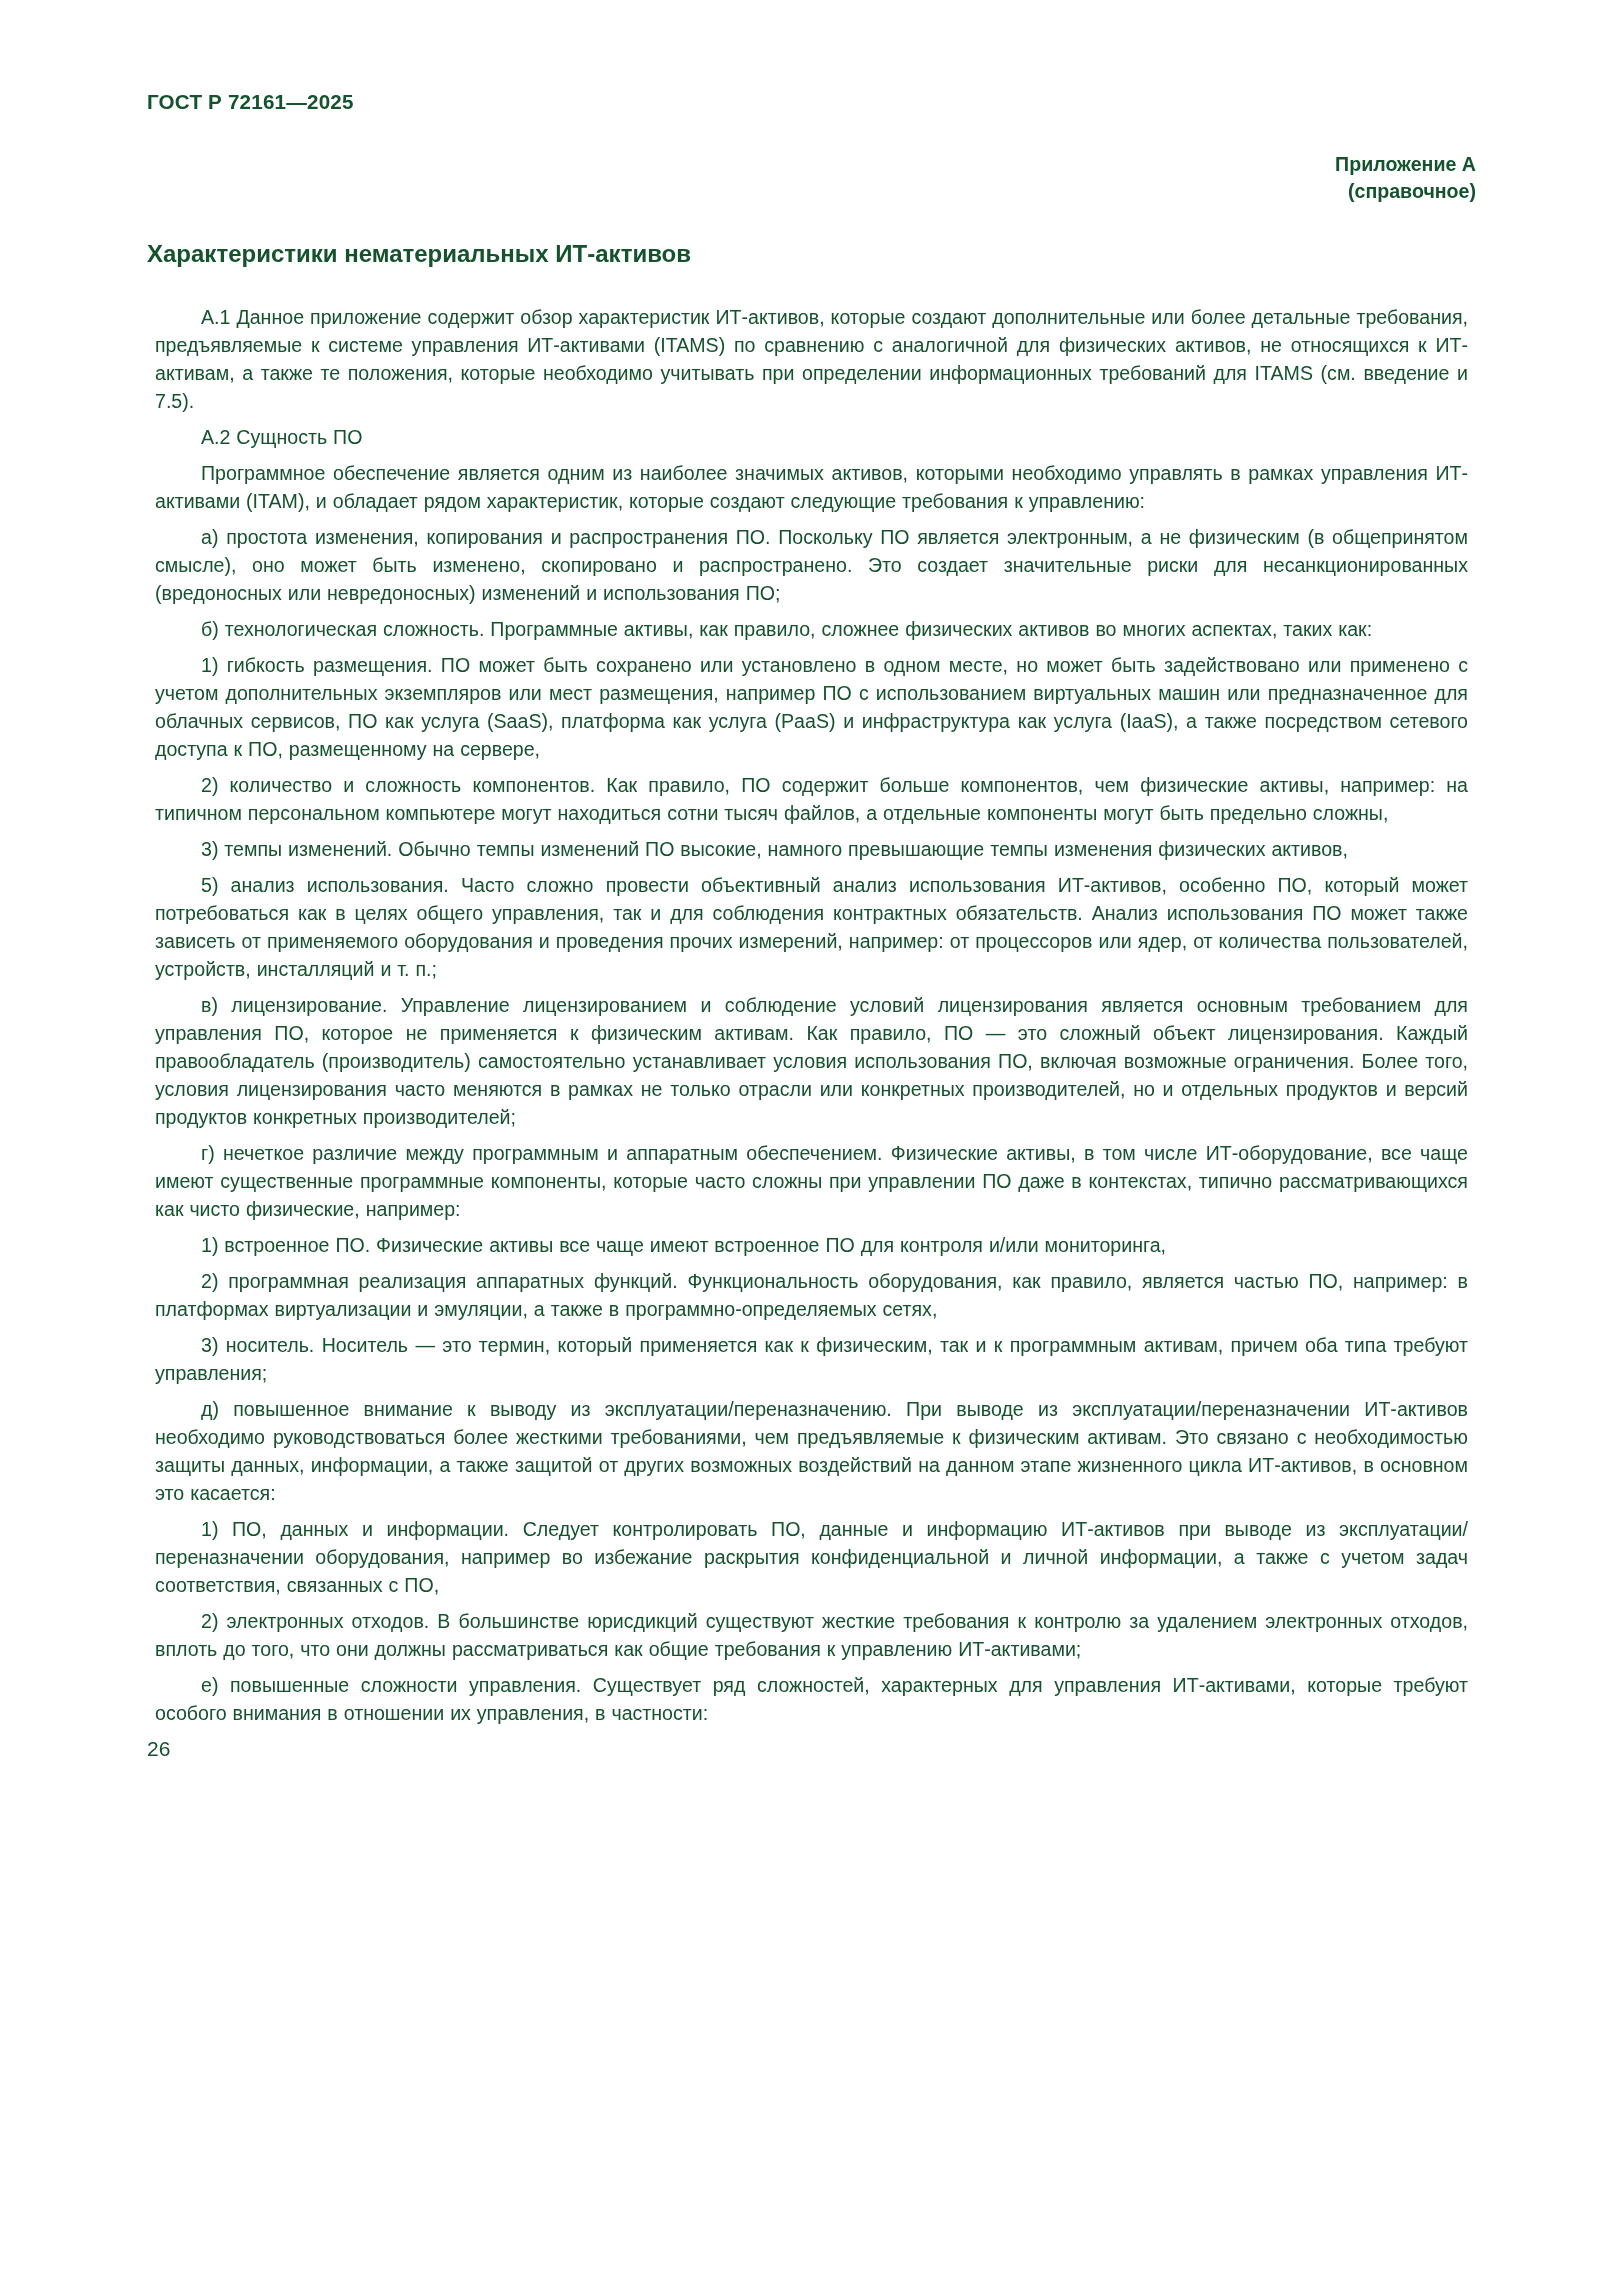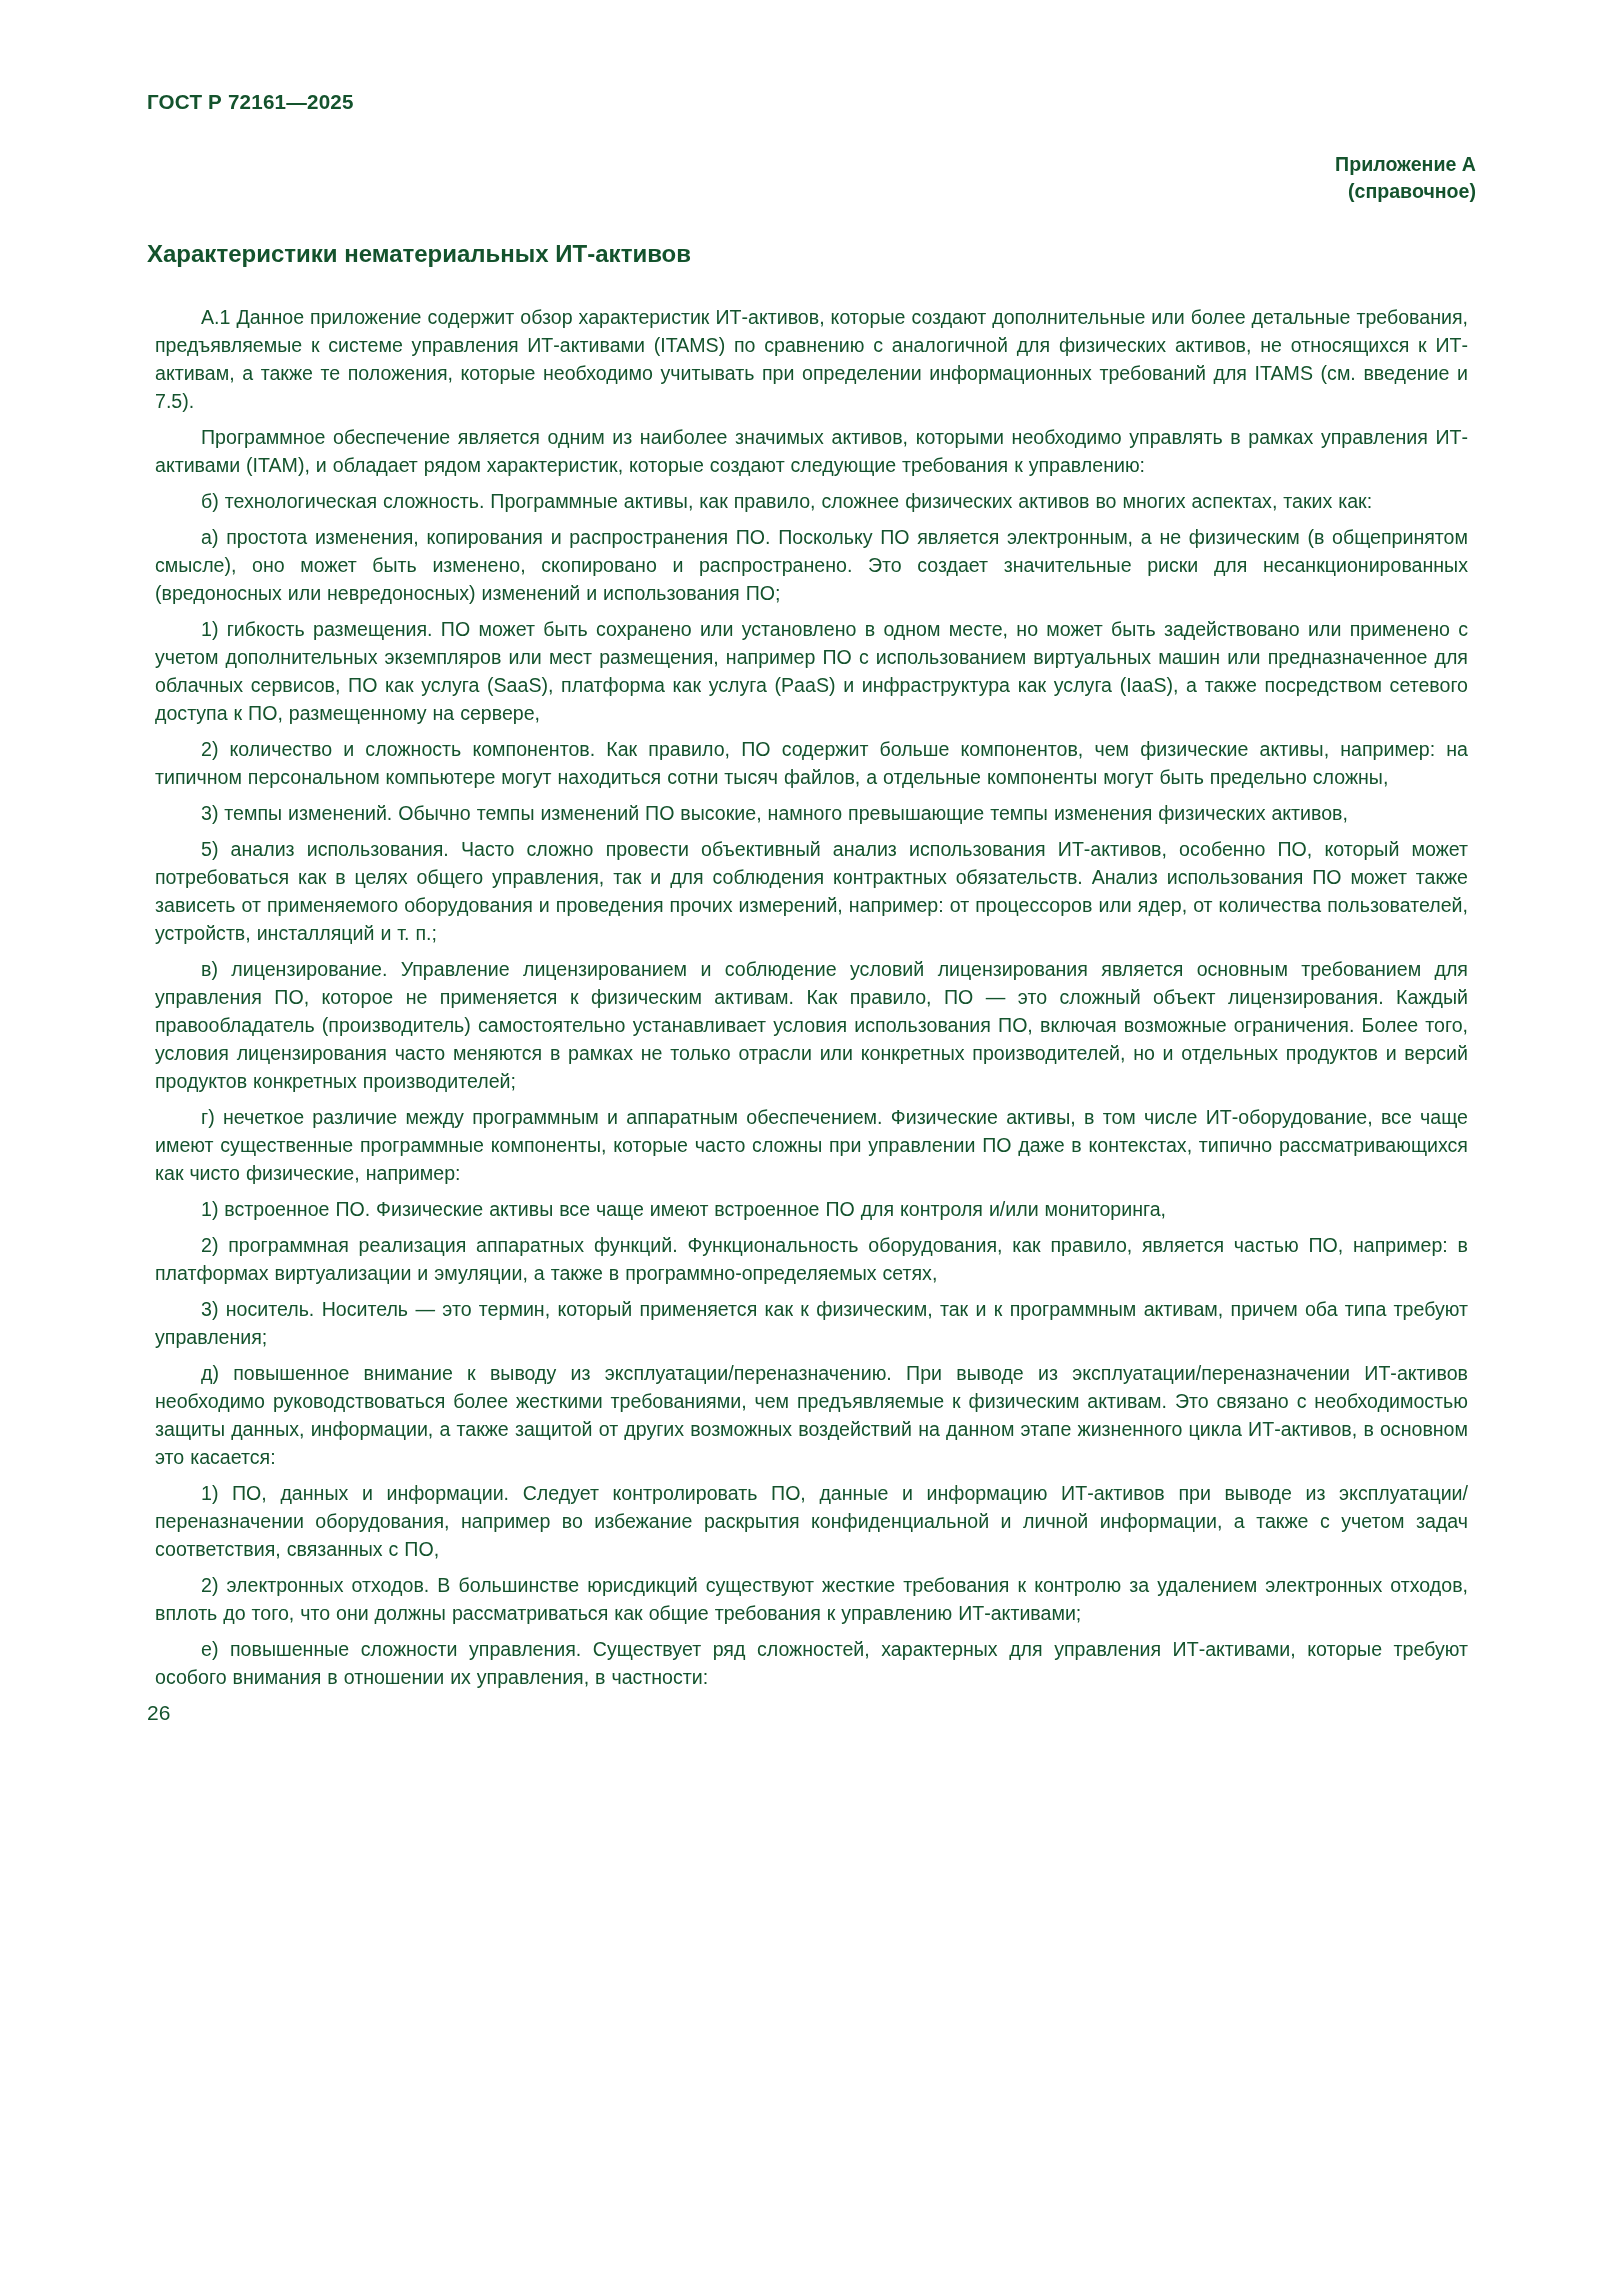--- a/index.html
+++ b/index.html
@@ -60,23 +60,24 @@
 
   <div class="appendix-head">
     <div>Приложение А</div>
     <div>(справочное)</div>
   </div>
 
   <h1 class="appendix-title">Характеристики нематериальных ИТ-активов</h1>
 
   <div class="body-text">
     <p>А.1 Данное приложение содержит обзор характеристик ИТ-активов, которые создают дополнительные или более детальные требования, предъявляемые к системе управления ИТ-активами (ITAMS) по сравнению с аналогичной для физических активов, не относящихся к ИТ-активам, а также те положения, которые необходимо учитывать при определении информационных требований для ITAMS (см. введение и 7.5).</p>
+    <p>А.2 Сущность ПО</p>
     <p>Программное обеспечение является одним из наиболее значимых активов, которыми необходимо управлять в рамках управления ИТ-активами (ITAM), и обладает рядом характеристик, которые создают следующие требования к управлению:</p>
+    <p>а) простота изменения, копирования и распространения ПО. Поскольку ПО является электронным, а не физическим (в общепринятом смысле), оно может быть изменено, скопировано и распространено. Это создает значительные риски для несанкционированных (вредоносных или невредоносных) изменений и использования ПО;</p>
     <p>б) технологическая сложность. Программные активы, как правило, сложнее физических активов во многих аспектах, таких как:</p>
-    <p>а) простота изменения, копирования и распространения ПО. Поскольку ПО является электронным, а не физическим (в общепринятом смысле), оно может быть изменено, скопировано и распространено. Это создает значительные риски для несанкционированных (вредоносных или невредоносных) изменений и использования ПО;</p>
     <p>1) гибкость размещения. ПО может быть сохранено или установлено в одном месте, но может быть задействовано или применено с учетом дополнительных экземпляров или мест размещения, например ПО с использованием виртуальных машин или предназначенное для облачных сервисов, ПО как услуга (SaaS), платформа как услуга (PaaS) и инфраструктура как услуга (IaaS), а также посредством сетевого доступа к ПО, размещенному на сервере,</p>
     <p>2) количество и сложность компонентов. Как правило, ПО содержит больше компонентов, чем физические активы, например: на типичном персональном компьютере могут находиться сотни тысяч файлов, а отдельные компоненты могут быть предельно сложны,</p>
     <p>3) темпы изменений. Обычно темпы изменений ПО высокие, намного превышающие темпы изменения физических активов,</p>
     <p>5) анализ использования. Часто сложно провести объективный анализ использования ИТ-активов, особенно ПО, который может потребоваться как в целях общего управления, так и для соблюдения контрактных обязательств. Анализ использования ПО может также зависеть от применяемого оборудования и проведения прочих измерений, например: от процессоров или ядер, от количества пользователей, устройств, инсталляций и т. п.;</p>
     <p>в) лицензирование. Управление лицензированием и соблюдение условий лицензирования является основным требованием для управления ПО, которое не применяется к физическим активам. Как правило, ПО — это сложный объект лицензирования. Каждый правообладатель (производитель) самостоятельно устанавливает условия использования ПО, включая возможные ограничения. Более того, условия лицензирования часто меняются в рамках не только отрасли или конкретных производителей, но и отдельных продуктов и версий продуктов конкретных производителей;</p>
     <p>г) нечеткое различие между программным и аппаратным обеспечением. Физические активы, в том числе ИТ-оборудование, все чаще имеют существенные программные компоненты, которые часто сложны при управлении ПО даже в контекстах, типично рассматривающихся как чисто физические, например:</p>
     <p>1) встроенное ПО. Физические активы все чаще имеют встроенное ПО для контроля и/или мониторинга,</p>
     <p>2) программная реализация аппаратных функций. Функциональность оборудования, как правило, является частью ПО, например: в платформах виртуализации и эмуляции, а также в программно-определяемых сетях,</p>
     <p>3) носитель. Носитель — это термин, который применяется как к физическим, так и к программным активам, причем оба типа требуют управления;</p>
     <p>д) повышенное внимание к выводу из эксплуатации/переназначению. При выводе из эксплуатации/переназначении ИТ-активов необходимо руководствоваться более жесткими требованиями, чем предъявляемые к физическим активам. Это связано с необходимостью защиты данных, информации, а также защитой от других возможных воздействий на данном этапе жизненного цикла ИТ-активов, в основном это касается:</p>

